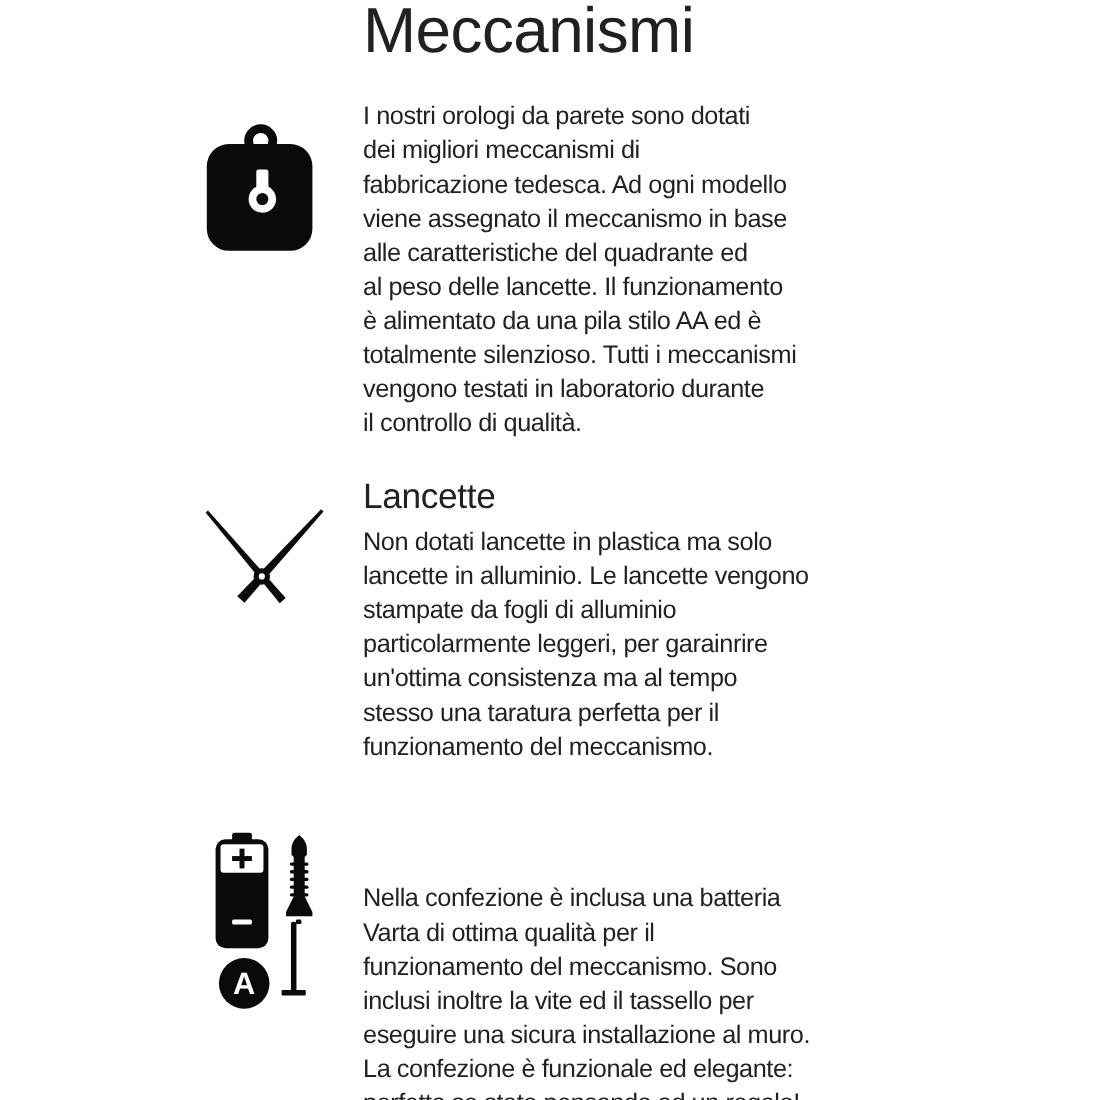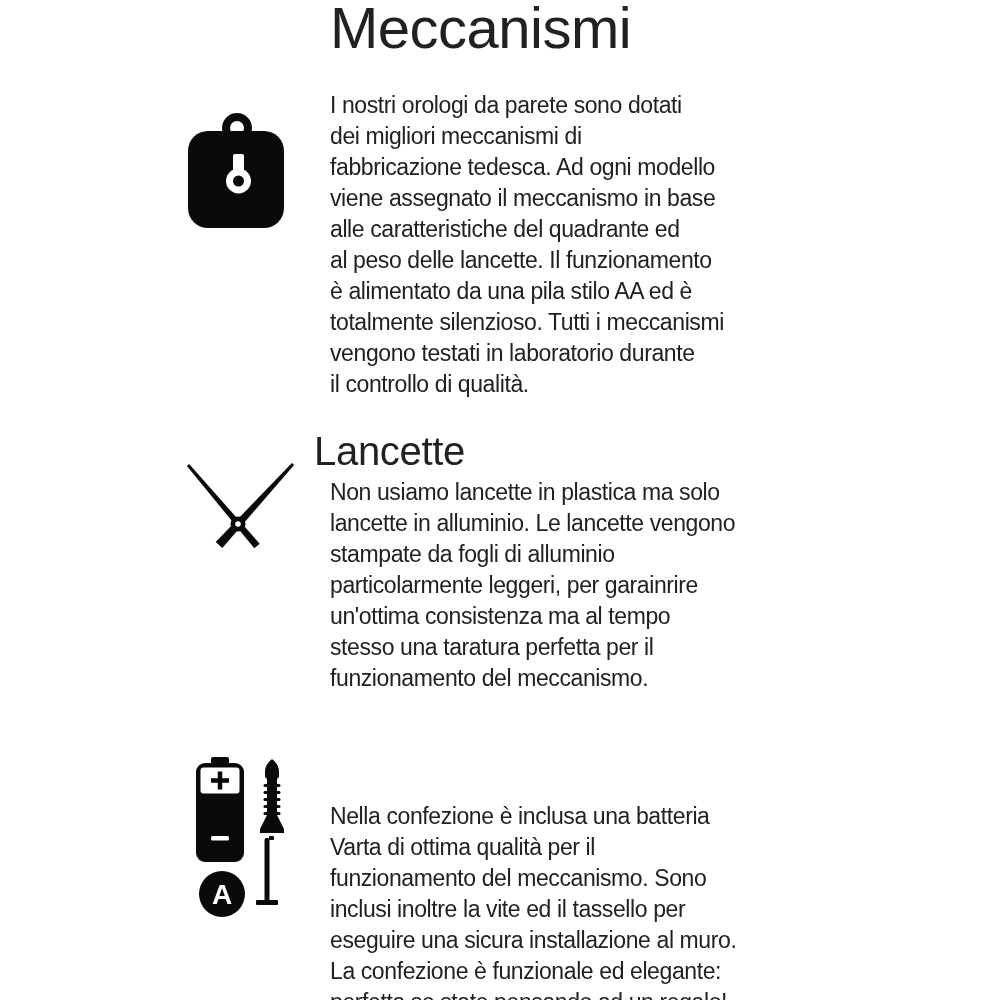--- a/index.html
+++ b/index.html
@@ -18,22 +18,22 @@
     left: 330px;
     top: -4px;
     font-size: 58px;
     line-height: 64px;
     font-weight: 400;
     letter-spacing: -0.5px;
     white-space: nowrap;
   }
   .heading {
     position: absolute;
-    left: 314px;
-    font-size: 40px;
+    left: 330px;
+    font-size: 32px;
     line-height: 42px;
     font-weight: 400;
     letter-spacing: -0.3px;
     white-space: nowrap;
   }
   .h-lancette  { top: 430px; }
   .h-accessori { top: 725px; }
   .body {
     position: absolute;
     left: 330px;
@@ -89,21 +89,21 @@
 il controllo di qualità.</p>
 
   <h2 class="heading h-lancette">Lancette</h2>
 
   <svg class="icon hands-icon" viewBox="0 0 125 100">
     <polygon class="ink" points="8.9,14 11.1,12 81.7,91.7 76.3,96.3"></polygon>
     <polygon class="ink" points="113.9,11 116.1,13 44.3,96 37.7,90"></polygon>
     <circle class="ink" cx="60" cy="72" r="7.5"></circle>
     <circle class="paper" cx="60" cy="72" r="2.8"></circle>
   </svg>
-  <p class="body p-lancette">Non usiamo lancette in plastica ma solo
+  <p class="body p-lancette">Non dotati lancette in plastica ma solo
 lancette in alluminio. Le lancette vengono
 stampate da fogli di alluminio
 particolarmente leggeri, per garainrire
 un'ottima consistenza ma al tempo
 stesso una taratura perfetta per il
 funzionamento del meccanismo.</p>
 
 
   <svg class="icon battery-icon" viewBox="0 0 52 110">
     <rect class="ink" x="17" y="4" width="18" height="8" rx="2"></rect>

